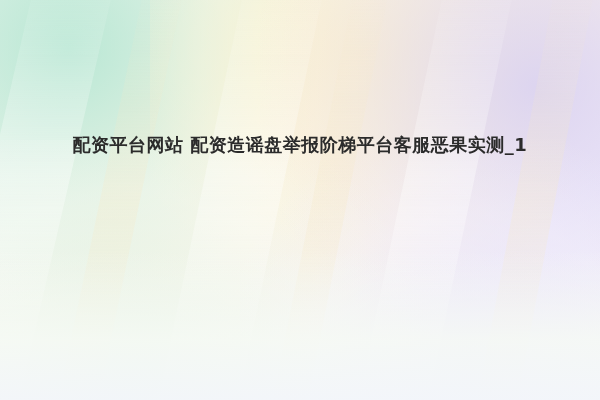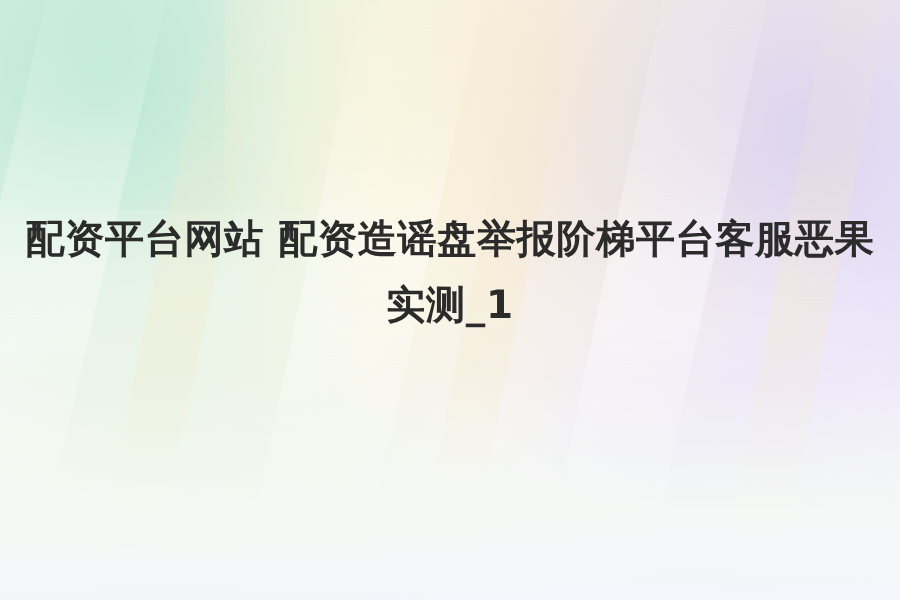--- a/index.html
+++ b/index.html
@@ -74,25 +74,25 @@
     left: 0;
     width: 600px;
     height: 400px;
     opacity: 0.5;
     pointer-events: none;
   }
   .headline {
     position: absolute;
     left: 0;
     right: 0;
-    top: 138px;
+    top: 123px;
     text-align: center;
     padding: 0 14px;
     box-sizing: border-box;
-    font-size: 26px;
+    font-size: 18px;
     line-height: 44px;
     font-weight: 700;
     color: #2b2b2b;
     letter-spacing: 0.5px;
     font-family: "DejaVu Sans", "Liberation Sans", sans-serif;
     white-space: pre-wrap;
   }
 </style>
 </head>
 <body>

